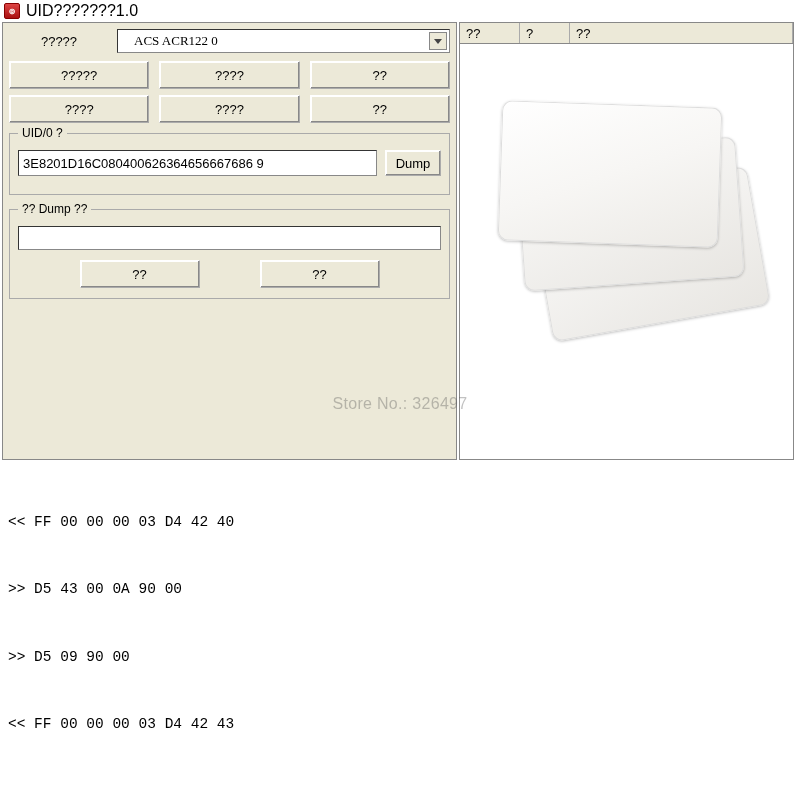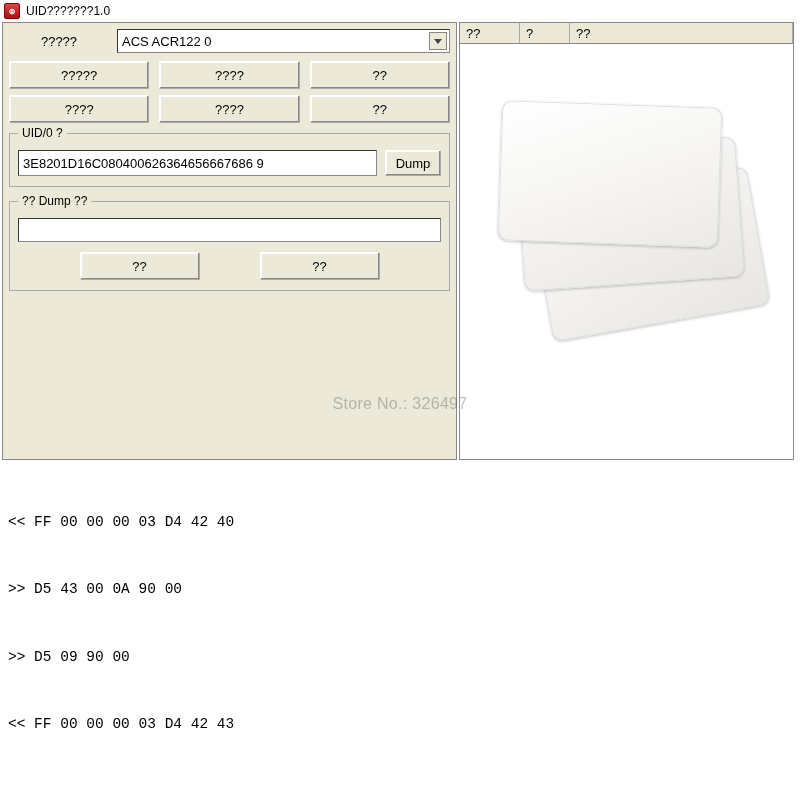--- a/index.html
+++ b/index.html
@@ -24,21 +24,21 @@
     background: #fff;
   }
   .titlebar .icon {
     width: 16px; height: 16px;
     background: linear-gradient(#d44, #a11);
     border: 1px solid #800;
     border-radius: 2px;
     display:flex;align-items:center;justify-content:center;
     color:#fff;font-size:8px;font-weight:bold;
   }
-  .titlebar .title { font-size: 12px; }
+  .titlebar .title { font-size: 16px; }
   .main-area {
     display: flex;
     align-items: flex-start;
     gap: 2px;
     padding: 0 2px;
   }
   .panel {
     background: #ece9d8;
     border: 1px solid #888;
     padding: 6px;
@@ -58,23 +58,24 @@
     text-align: center;
     font-size: 13px;
   }
   .combo {
     flex: 1;
     height: 24px;
     background: #fff;
     border: 1px inset #888;
     display: flex;
     align-items: center;
-    padding: 0 4px;
-    font-size: 13px;
-    position: relative;
+    padding: 0 16px;
+    font-size: 13px;
+    position: relative;
+    font-family: Liberation Serif, serif;
   }
   .combo .arrow {
     position: absolute;
     right: 2px;
     top: 2px;
     bottom: 2px;
     width: 18px;
     background: #ece9d8;
     border: 1px solid #888;
     display: flex;
@@ -226,21 +227,21 @@
       <div class="btn">?????</div>
       <div class="btn">????</div>
       <div class="btn">??</div>
       <div class="btn">????</div>
       <div class="btn">????</div>
       <div class="btn">??</div>
     </div>
 
     <div class="groupbox">
       <div class="legend">UID/0 ?</div>
-      <div class="row" style="margin-bottom:0;">
+      <div class="row" style="margin-bottom:8px;">
         <div class="textfield">
           <span>3E8201D16C080400626364656667686 9</span>
         </div>
         <div class="btn" style="width:56px;height:26px;">Dump</div>
       </div>
     </div>
 
     <div class="groupbox">
       <div class="legend">?? Dump ??</div>
       <div class="textfield" style="height:24px;">

